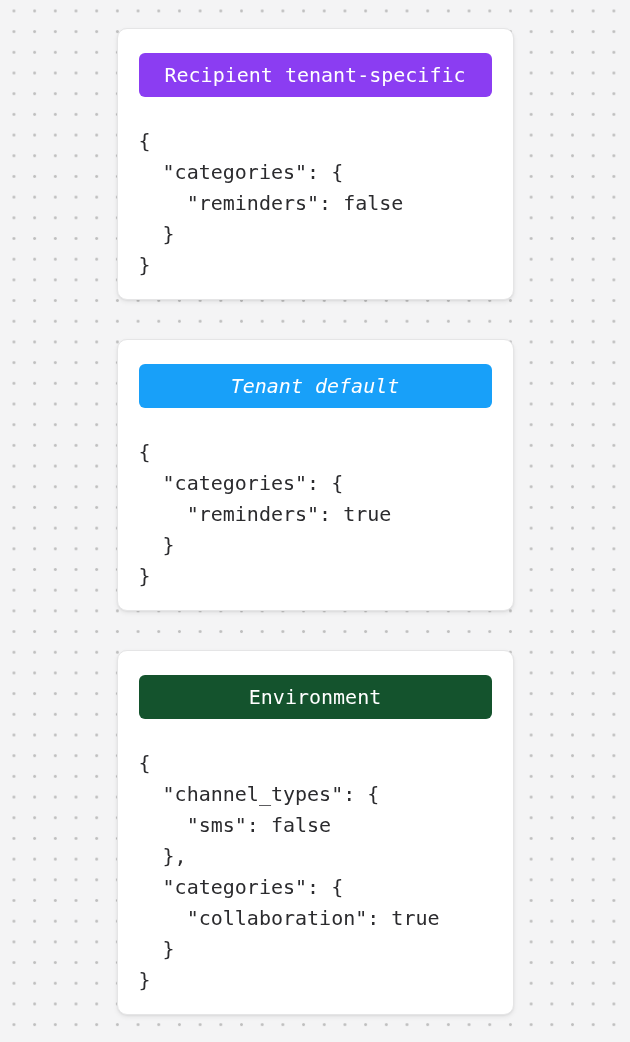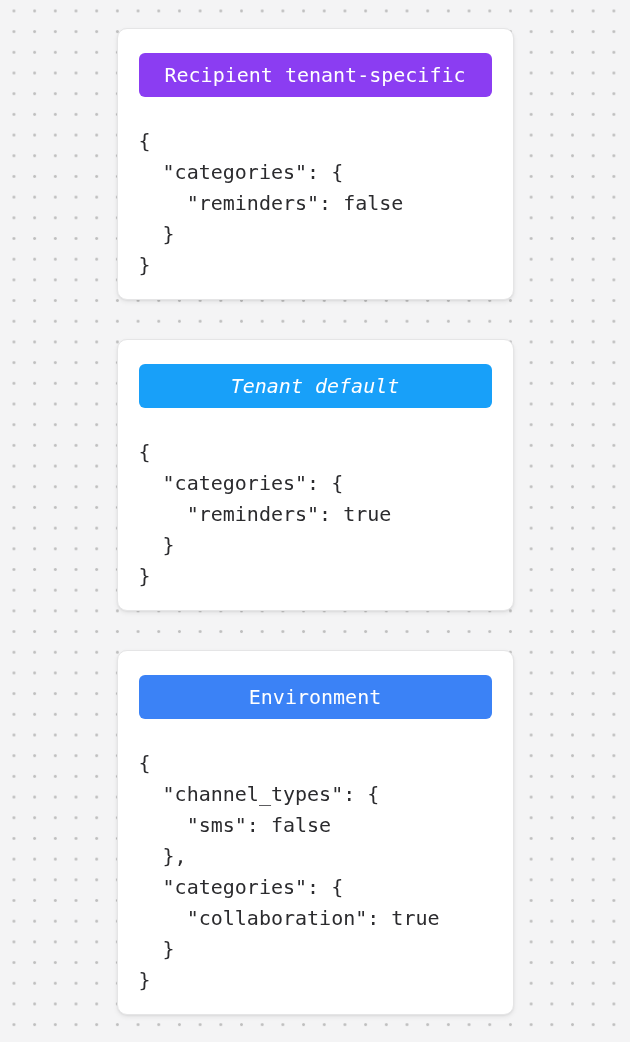--- a/index.html
+++ b/index.html
@@ -64,21 +64,21 @@
   <div class="card">
     <div class="badge" style="background: rgb(24, 160, 249); font-style: italic;">Tenant default</div>
     <pre class="code">{
   "categories": {
     "reminders": true
   }
 }</pre>
   </div>
 
   <div class="card">
-    <div class="badge" style="background: #3b82f6;">Environment</div>
+    <div class="badge" style="background: #14532d;">Environment</div>
     <pre class="code">{
   "channel_types": {
     "sms": false
   },
   "categories": {
     "collaboration": true
   }
 }</pre>
   </div>
 

